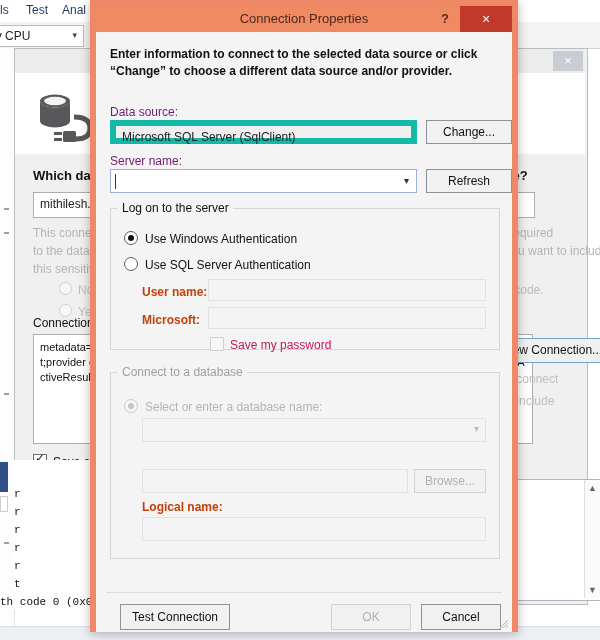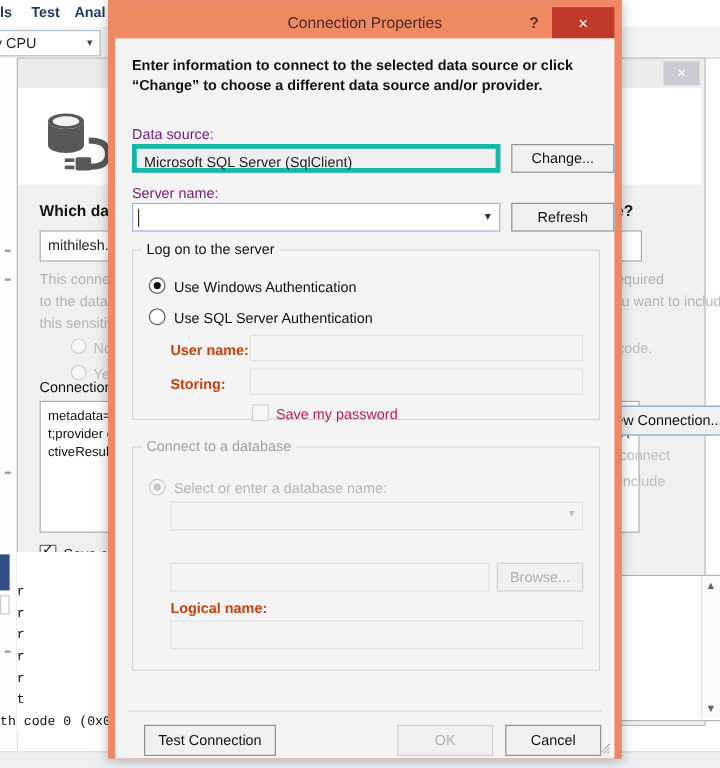--- a/index.html
+++ b/index.html
@@ -8,21 +8,21 @@
     background:#ffffff;
     font-family:"Liberation Sans","DejaVu Sans",sans-serif;
     font-size:12px;color:#1a1a1a;
   }
 
   
   #bg{position:absolute;inset:0;background:#ffffff;}
 
   .vs-menubar{position:absolute;left:0;top:0;width:600px;height:22px;
     background:#ffffff;}
-  .vs-menu-item{position:absolute;top:3px;font-size:12px;color:#1f3a5f;font-weight:bold;}
+  .vs-menu-item{position:absolute;top:3px;font-size:12px;color:#1f3a5f;}
 
   .vs-toolbar{position:absolute;left:0;top:22px;width:600px;height:26px;
     background:#f3f3f3;border-bottom:1px solid #cfd3da;}
   .cpu-combo{position:absolute;left:-26px;top:3px;width:108px;height:20px;
     background:#fff;border:1px solid #b7bcc4;font-size:12px;color:#222;}
   .cpu-combo .lbl{position:absolute;left:6px;top:3px;}
   .cpu-combo .arw{position:absolute;right:6px;top:4px;font-size:9px;color:#444;}
 
   .vs-leftstrip{position:absolute;left:0;top:48px;width:14px;height:592px;
     background:#fdfdfd;border-right:1px solid #e2e2e2;}
@@ -92,21 +92,21 @@
   .dlg-help{position:absolute;right:56px;top:2px;width:22px;height:22px;line-height:22px;
     text-align:center;font-size:13px;font-weight:bold;color:#5a2d20;}
   .dlg-close{position:absolute;right:0px;top:0px;width:52px;height:26px;
     background:#c0392b;color:#fff;font-size:14px;text-align:center;line-height:26px;}
   .dlg-body{position:absolute;left:0;top:26px;width:416px;height:600px;background:#f4f4f4;}
 
   .dlg-intro{position:absolute;left:14px;top:14px;width:392px;font-size:12px;
     color:#111;line-height:17px;font-weight:bold;}
 
   .fld-label{position:absolute;font-size:12px;color:#701a75;}
-  .ro-input{position:absolute;background:#efefef;border:4px solid #14b8a6;
+  .ro-input{position:absolute;background:#efefef;border:6px solid #14b8a6;
     font-size:12px;color:#222;box-sizing:border-box;padding:4px 6px;}
   .btn{position:absolute;background:#f1f1f1;border:1px solid #8d9198;
     font-size:12px;color:#111;text-align:center;box-sizing:border-box;}
   .btn.disabled{color:#b0b0b0;border-color:#d2d2d2;background:#f1f1f1;}
 
   .combo-focus{position:absolute;left:110px;top:163px;width:305px;height:24px;
     background:#ffffff;border:1px solid #9ab3da;box-sizing:border-box;}
   .combo-focus .caret{position:absolute;left:4px;top:4px;width:1px;height:15px;background:#333;}
   .combo-focus .arw{position:absolute;right:7px;top:5px;font-size:10px;color:#333;}
 
@@ -260,21 +260,21 @@
     <div class="radio on" style="left:28px;top:199px">
       <span class="rb"></span><span>Use Windows Authentication</span>
     </div>
     <div class="radio" style="left:28px;top:225px">
       <span class="rb"></span><span>Use SQL Server Authentication</span>
     </div>
 
     <div class="dis-label" style="left:46px;top:253px">User name:</div>
     <div class="dis-input" style="left:112px;top:247px;width:278px;height:22px"></div>
 
-    <div class="dis-label" style="left:46px;top:281px">Storing:</div>
+    <div class="dis-label" style="left:46px;top:281px">Microsoft:</div>
     <div class="dis-input" style="left:112px;top:275px;width:278px;height:22px"></div>
 
     <div class="dis-check" style="left:114px;top:305px">
       <span class="cb"></span><span>Save my password</span>
     </div>
 
     <div class="group" style="left:14px;top:340px;width:388px;height:185px"></div>
     <div class="group-title dim" style="left:22px;top:333px">Connect to a database</div>
 
     <div class="radio dim on" style="left:28px;top:367px">

